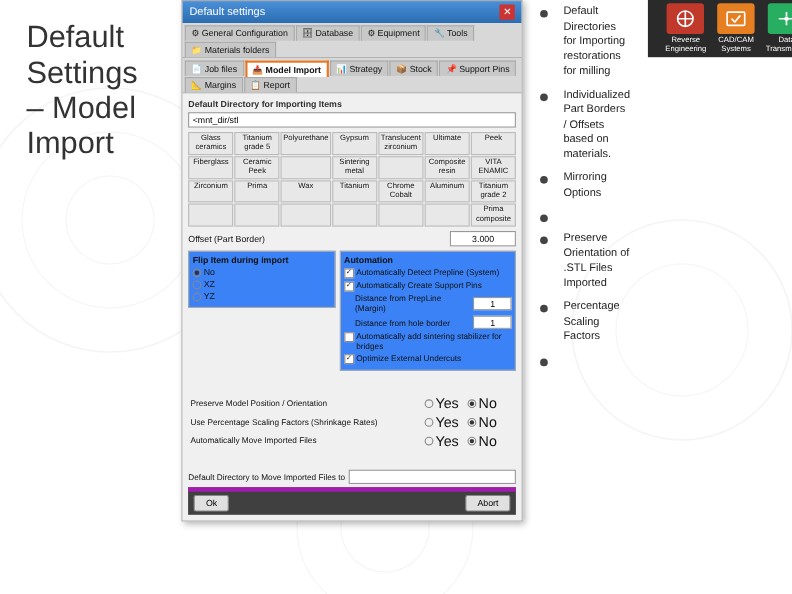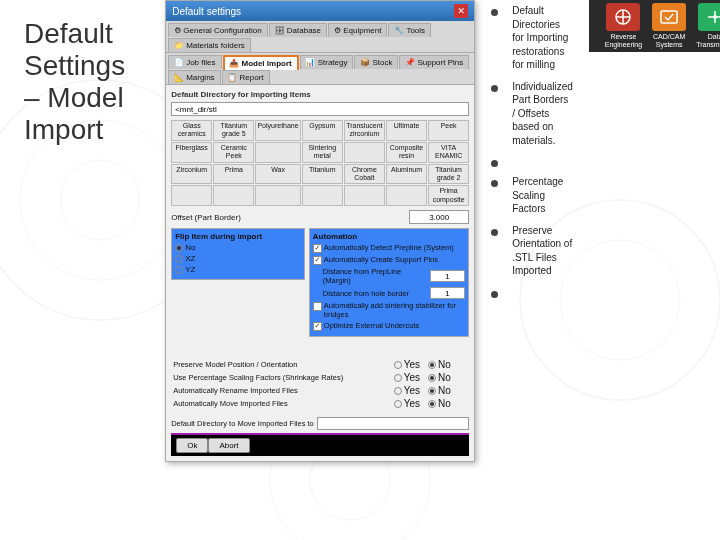--- a/index.html
+++ b/index.html
@@ -271,38 +271,38 @@
       background: white;
       padding: 0 14px;
       margin-left: auto;
     }
 
     
     .options-table {
       width: 100%;
       font-size: 7.5px;
       border-collapse: collapse;
-      margin-bottom: 7px;
+      margin-bottom: 18px;
     }
 
     .options-table td {
       padding: 1px 2px;
     }
 
     .yes-no {
       display: flex;
       align-items: center;
       gap: 8px;
     }
 
     .yn-option {
       display: flex;
       align-items: center;
       gap: 2px;
-      font-size: 10px;
+      font-size: 13px;
       text-align: right;
     }
 
     .move-dir-row {
       display: flex;
       align-items: center;
       gap: 3px;
       font-size: 7.5px;
       margin-bottom: 3px;
     }
@@ -310,24 +310,24 @@
     .move-input {
       flex: 1;
       height: 13px;
       font-size: 7.5px;
       border: 1px solid #999;
       background: white;
     }
 
     .dialog-footer {
       display: flex;
-      justify-content: flex-start;
+      justify-content: space-between;
       padding: 3px 5px;
-      background: #000000;
-      border-top: 2px solid #a21caf;
+      background: #404040;
+      border-top: 4px solid #a21caf;
     }
 
     .dlg-btn {
       padding: 2px 10px;
       font-size: 8px;
       border: 1px solid #888;
       background: #e0e0e0;
       cursor: pointer;
       border-radius: 2px;
     }
@@ -640,35 +640,20 @@
                         <span>Yes</span>
                     </div>
                     <div class="yn-option">
                       <div class="radio-btn checked"></div>
                         <span>No</span>
                     </div>
                   </div>
                 </td>
               </tr>
               <tr>
-                <td>Automatically Rename Imported Files</td>
-                <td>
-                  <div class="yes-no">
-                    <div class="yn-option">
-                      <div class="radio-btn"></div>
-                        <span>Yes</span>
-                    </div>
-                    <div class="yn-option">
-                      <div class="radio-btn checked"></div>
-                        <span>No</span>
-                    </div>
-                  </div>
-                </td>
-              </tr>
-              <tr>
                 <td>Automatically Move Imported Files</td>
                 <td>
                   <div class="yes-no">
                     <div class="yn-option">
                       <div class="radio-btn"></div>
                         <span>Yes</span>
                     </div>
                     <div class="yn-option">
                       <div class="radio-btn checked"></div>
                         <span>No</span>
@@ -697,28 +682,32 @@
         <li>
           <div class="bullet-dot"></div>
           <span>Default Directories for Importing restorations for milling</span>
         </li>
         <li>
           <div class="bullet-dot"></div>
           <span>Individualized Part Borders / Offsets based on materials.</span>
         </li>
         <li>
           <div class="bullet-dot"></div>
+          <span>Mirroring Options</span>
+        </li>
+        <li>
+          <div class="bullet-dot"></div>
+        </li>
+        <li>
+          <div class="bullet-dot"></div>
+          <span>Preserve Orientation of .STL Files Imported</span>
         </li>
         <li>
           <div class="bullet-dot"></div>
           <span>Percentage Scaling Factors</span>
-        </li>
-        <li>
-          <div class="bullet-dot"></div>
-          <span>Preserve Orientation of .STL Files Imported</span>
         </li>
         <li>
           <div class="bullet-dot"></div>
         </li>
       </ul>
     </div>
   </div>
 
   <div class="bottom-bar">
     <div class="bottom-logo-group">

